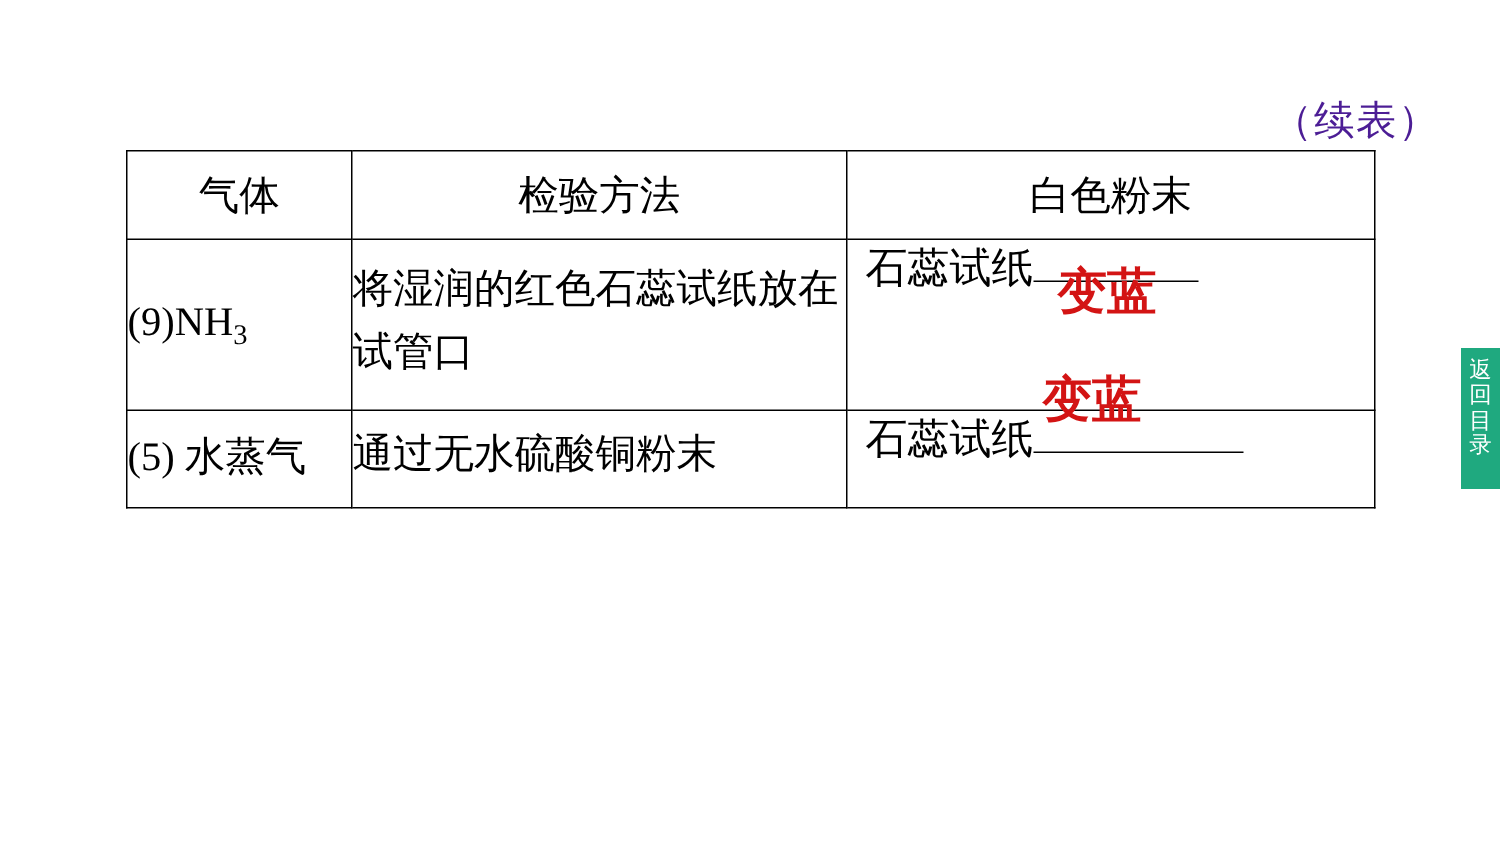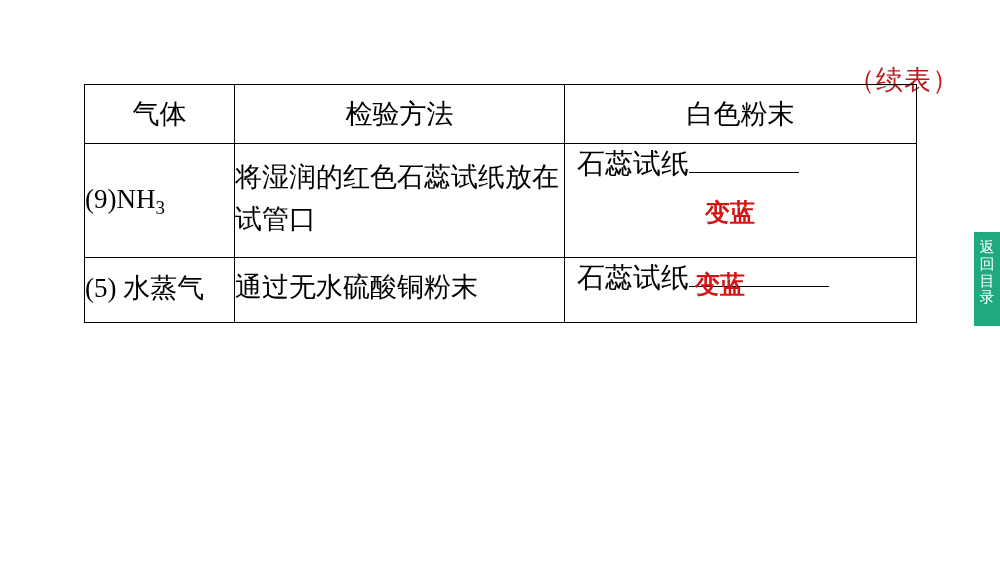--- a/index.html
+++ b/index.html
@@ -21,30 +21,30 @@
     width: 1000px;
     height: 563px;
   }
 
   
   .cont-label {
     position: absolute;
     right: 40px;
     top: 62px;
     font-size: 27px;
-    color: #b91c1c;
+    color: #4c1d95;
     letter-spacing: 1px;
     white-space: nowrap;
   }
 
   
   .tbl {
     position: absolute;
     left: 84px;
-    top: 84px;
+    top: 100px;
     width: 832px;
     border-collapse: collapse;
     table-layout: fixed;
   }
   .tbl td, .tbl th {
     border: 1px solid #000000;
     padding: 0;
     vertical-align: middle;
     font-weight: normal;
   }
@@ -101,25 +101,24 @@
     display: inline-block;
     border-bottom: 1.5px solid #000000;
     vertical-align: baseline;
   }
   .blank-1 { width: 110px; }
   .blank-2 { width: 140px; }
 
   .red-ann {
     position: absolute;
     color: #d31414;
-    font-size: 25px;
+    font-size: 33px;
     font-weight: bold;
     font-family: "Liberation Sans", "DejaVu Sans", sans-serif;
     white-space: nowrap;
-    margin-top: 40px;
   }
   .ann-1 { left: 140px; top: 10px; }
   .ann-2 { left: 130px; top: -32px; }
 
   
   .side-tab {
     position: absolute;
     right: 0;
     top: 232px;
     width: 26px;

